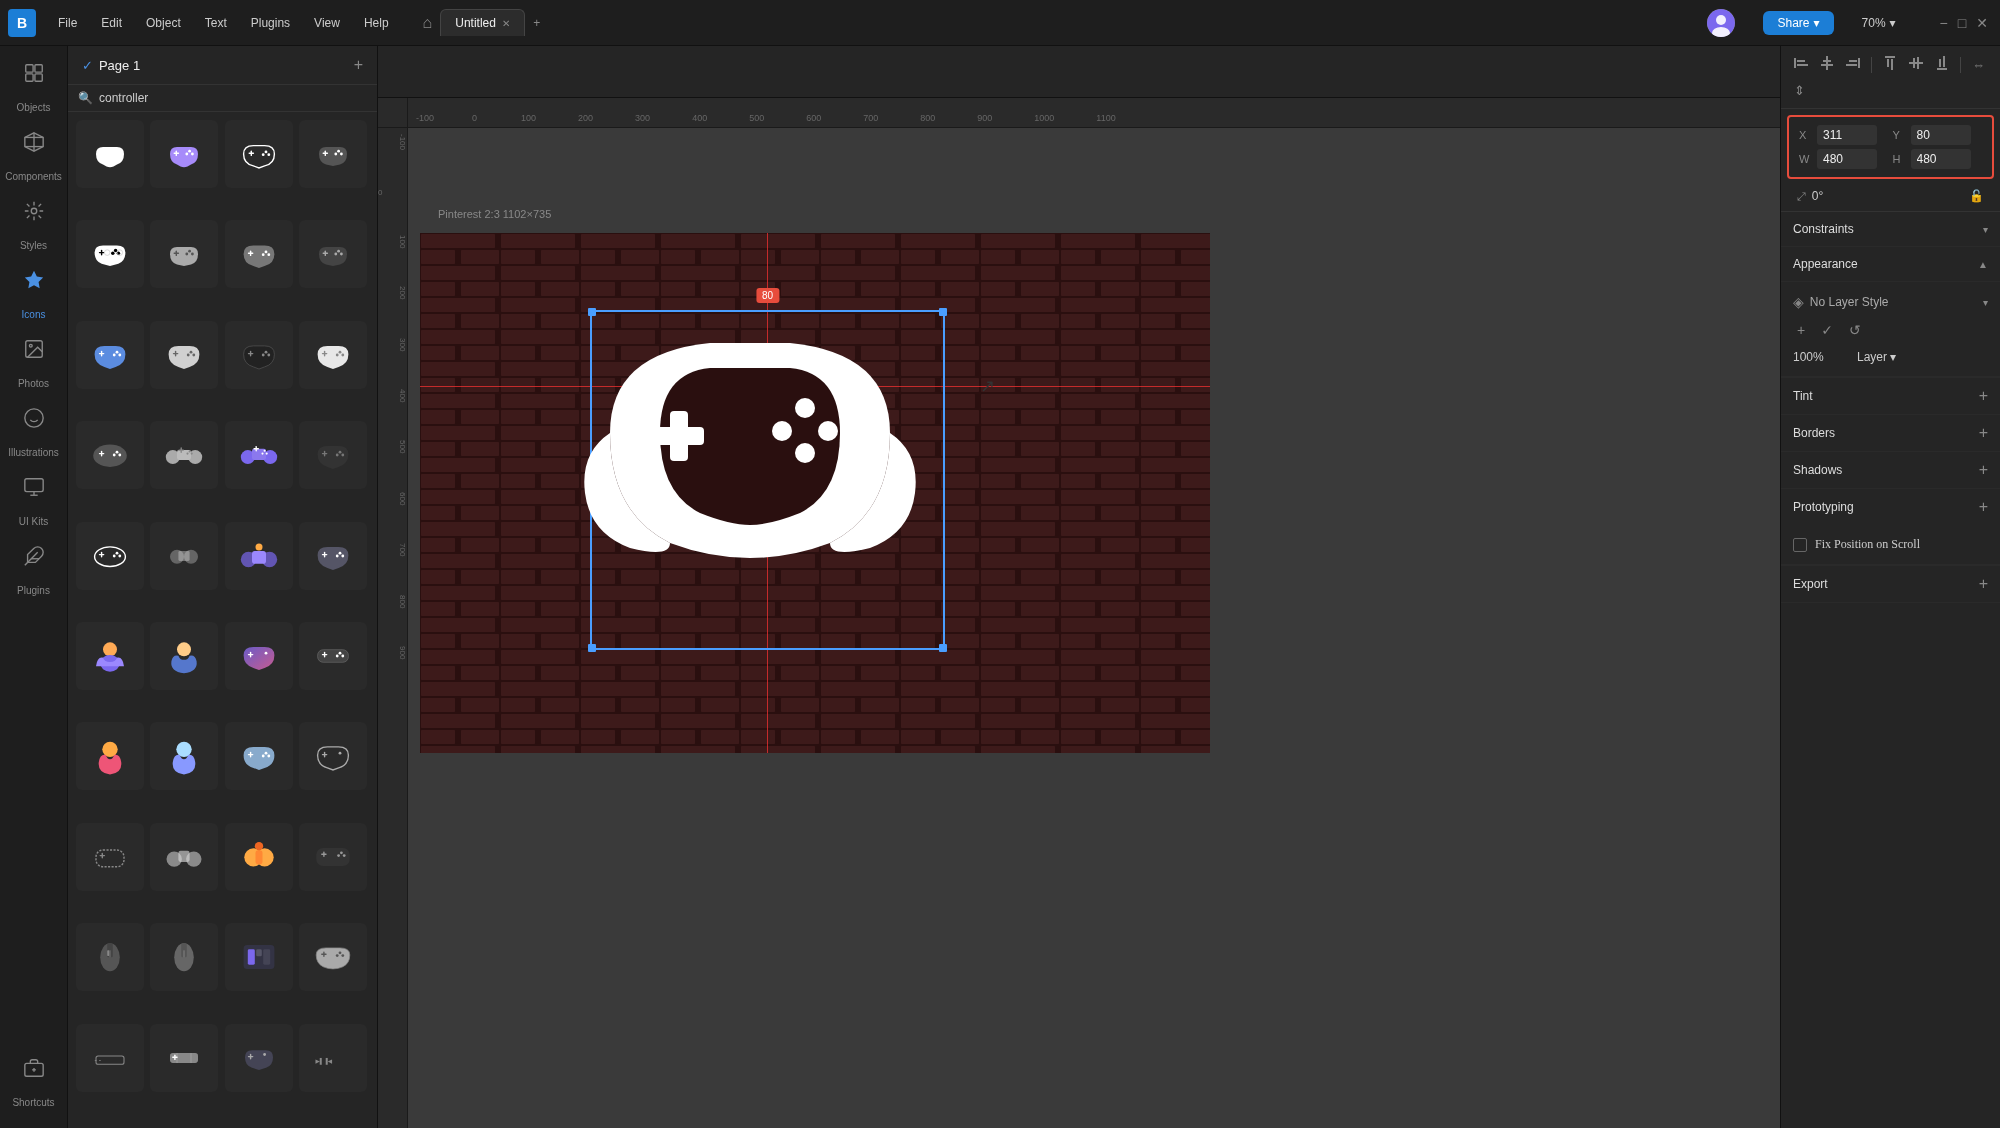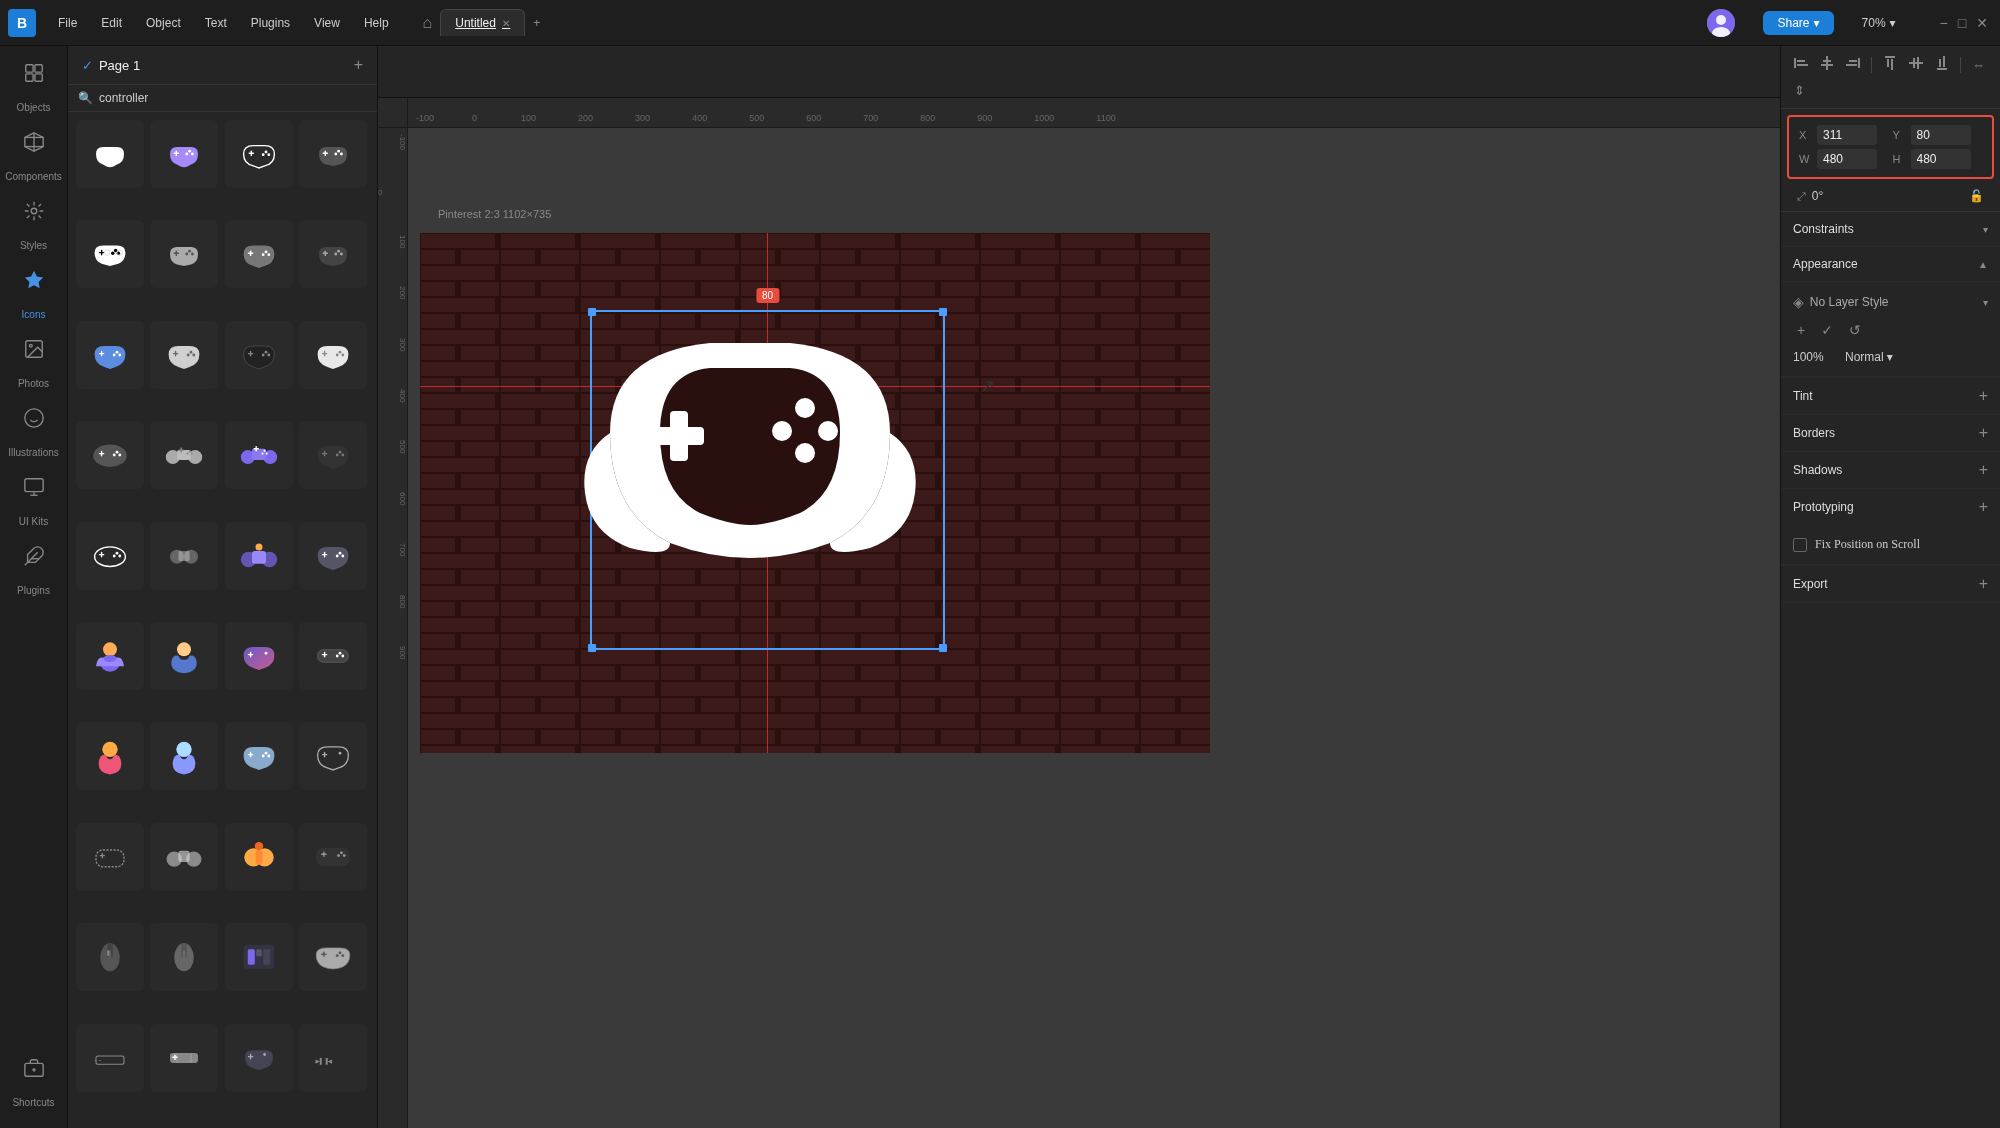--- a/index.html
+++ b/index.html
@@ -7,21 +7,21 @@
 
     
     #menu-bar {
       display: flex; align-items: center; height: 46px;
       background: #1e1e1e; border-bottom: 1px solid #111;
       padding: 0 8px; gap: 4px;
     }
     .app-logo { width: 28px; height: 28px; background: #1c7ed6; border-radius: 4px; display: flex; align-items: center; justify-content: center; color: white; font-weight: bold; font-size: 14px; margin-right: 8px; }
     .menu-item { padding: 4px 10px; color: #ccc; cursor: pointer; border-radius: 4px; }
     .tab-bar { display: flex; align-items: center; flex: 1; margin-left: 20px; }
-    .tab { display: flex; align-items: center; gap: 6px; padding: 6px 14px; background: #2c2c2c; border-radius: 6px 6px 0 0; color: #eee; cursor: pointer; border: 1px solid #444; border-bottom: none; text-decoration: underline; }
+    .tab { display: flex; align-items: center; gap: 6px; padding: 6px 14px; background: #2c2c2c; border-radius: 6px 6px 0 0; color: #eee; cursor: pointer; border: 1px solid #444; border-bottom: none; }
     .tab .close { color: #888; font-size: 10px; }
     .tab-add { color: #888; padding: 4px 8px; cursor: pointer; }
     .home-btn { color: #888; margin-right: 8px; cursor: pointer; font-size: 16px; }
     .right-controls { display: flex; align-items: center; gap: 28px; margin-left: auto; }
     .share-btn { background: #1c7ed6; color: white; padding: 5px 14px; border-radius: 6px; cursor: pointer; display: flex; align-items: center; gap: 4px; }
     .avatar { width: 28px; height: 28px; border-radius: 50%; background: #888; display: flex; align-items: center; justify-content: center; overflow: hidden; }
     .zoom-ctrl { color: #ccc; display: flex; align-items: center; gap: 4px; cursor: pointer; }
     .win-btn { color: #888; font-size: 14px; cursor: pointer; padding: 4px; }
 
     
@@ -87,21 +87,21 @@
     .section-add { color: #888; font-size: 16px; cursor: pointer; }
 
     
     .appearance-section { padding: 8px 12px; border-bottom: 1px solid #2a2a2a; }
     .layer-style-row { display: flex; align-items: center; gap: 6px; padding: 4px 0; }
     .layer-style-icon { color: #888; font-size: 14px; }
     .layer-style-text { color: #aaa; font-size: 12px; flex: 1; }
     .layer-style-dropdown { color: #888; font-size: 10px; }
     .actions-row { display: flex; align-items: center; gap: 8px; padding: 6px 0; }
     .action-btn { color: #888; cursor: pointer; font-size: 14px; padding: 2px 4px; }
-    .opacity-row { display: flex; align-items: center; gap: 12px; padding: 4px 0; }
+    .opacity-row { display: flex; align-items: center; gap: 24px; padding: 4px 0; }
     .opacity-val { color: #ccc; font-size: 12px; min-width: 40px; }
     .blend-mode { color: #ccc; font-size: 12px; cursor: pointer; display: flex; align-items: center; gap: 3px; }
 
     
     .collapsible-section { border-bottom: 1px solid #2a2a2a; }
 
     
     .proto-section { padding: 8px 12px; border-bottom: 1px solid #2a2a2a; }
     .fix-pos-row { display: flex; align-items: center; gap: 8px; padding: 4px 0; }
     .checkbox { width: 14px; height: 14px; border: 1px solid #666; border-radius: 2px; background: transparent; cursor: pointer; }
@@ -925,21 +925,21 @@
         <span class="layer-style-dropdown">▾</span>
       </div>
       <div class="actions-row">
         <span class="action-btn">+</span>
         <span class="action-btn">✓</span>
         <span class="action-btn">↺</span>
       </div>
       <div class="opacity-row">
         <span class="opacity-val">100%</span>
         <span class="blend-mode">
-          <span>Normal</span>
+          <span>Layer</span>
           <span>▾</span>
         </span>
       </div>
     </div>
   </div>
 
   <div class="collapsible-section">
     <div class="section-row">
       <span class="section-title">Tint</span>
       <span class="section-add">+</span>

